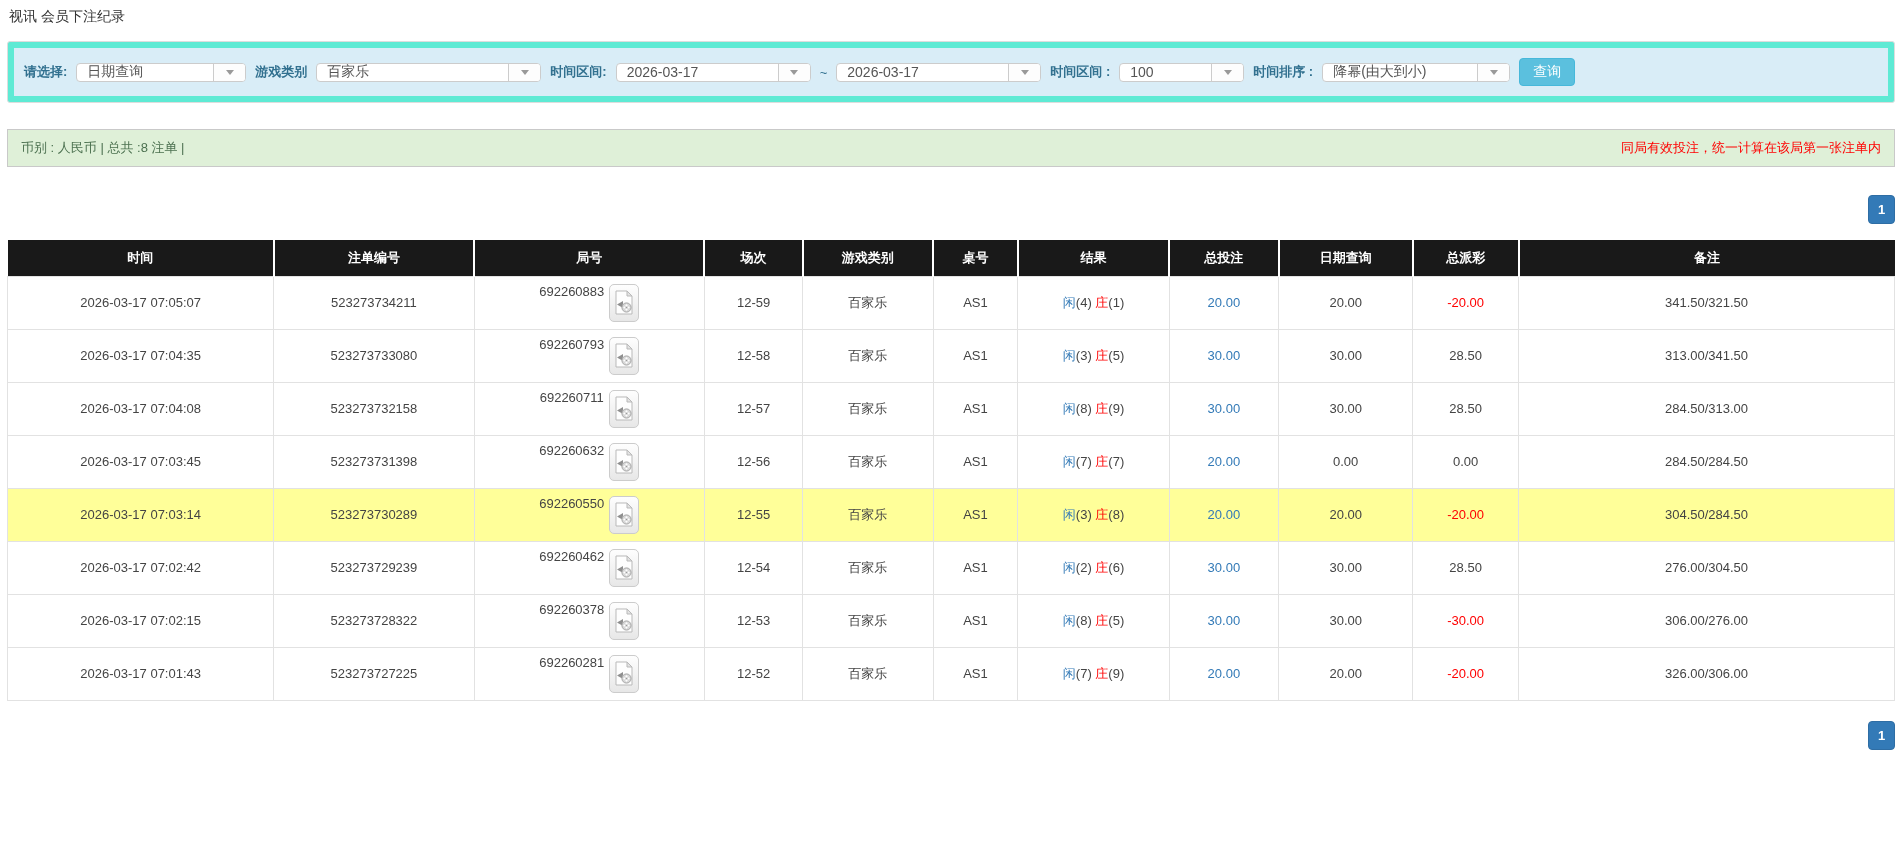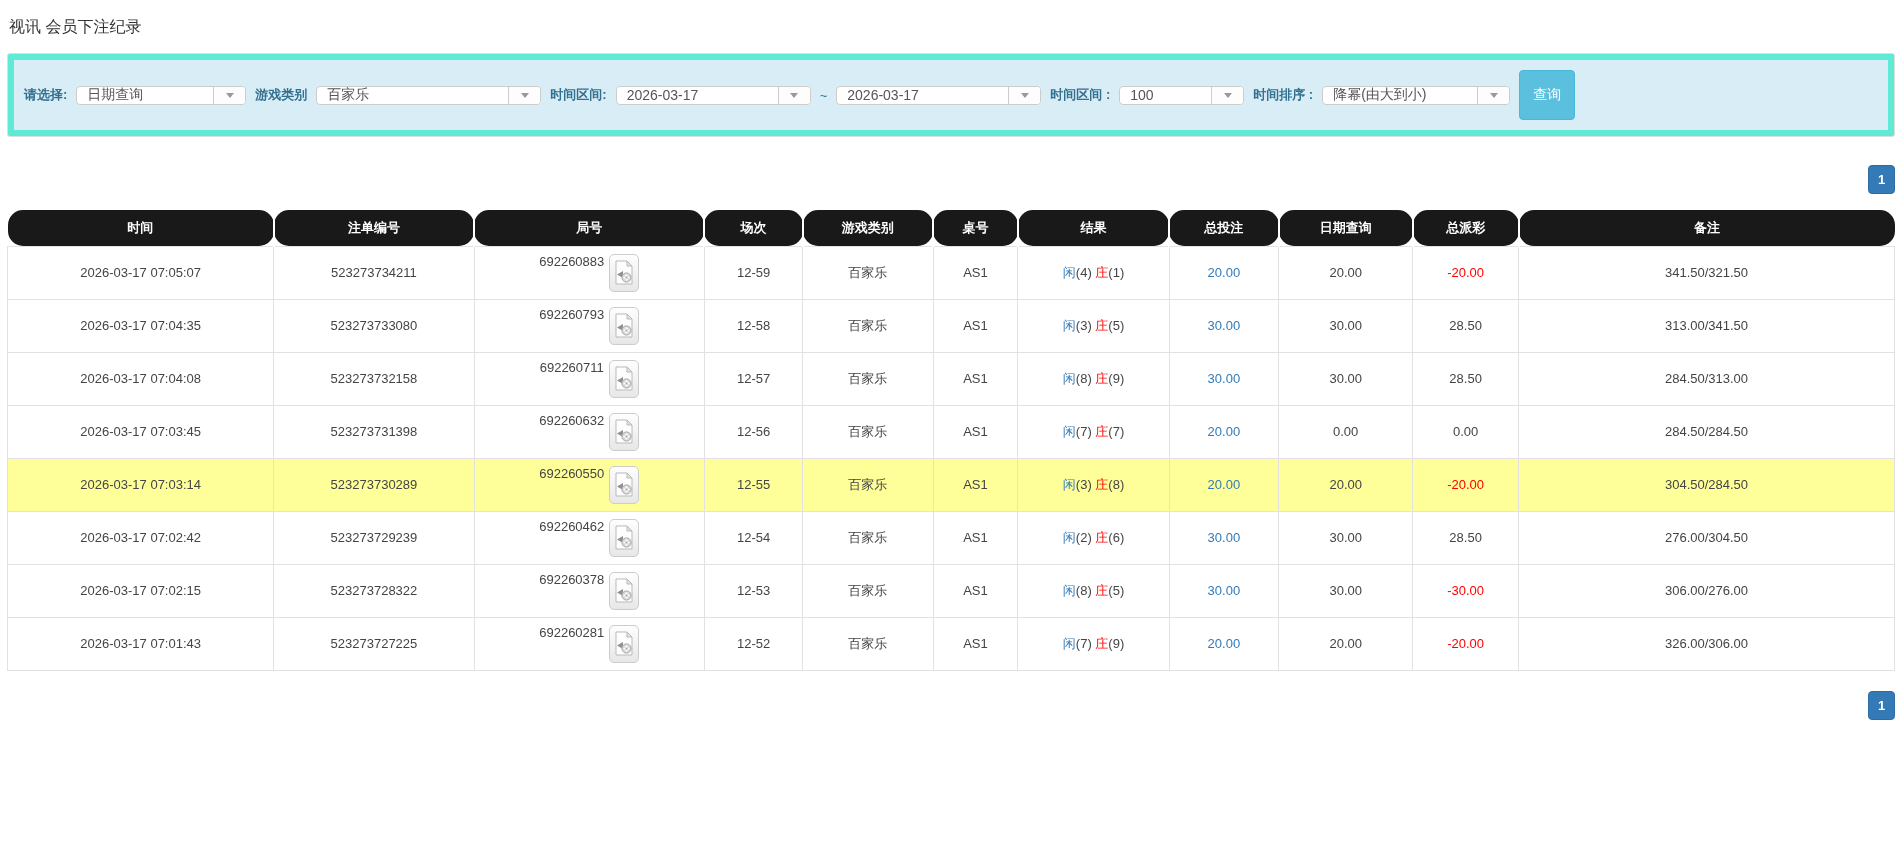--- a/index.html
+++ b/index.html
@@ -1,57 +1,57 @@
 <!DOCTYPE html>
 <html><head>
 <meta charset="utf-8">
 <style>
   * { margin:0; padding:0; box-sizing:border-box; }
   html,body { width:1902px; height:843px; overflow:hidden; background:#fff;
               font-family:"Liberation Sans", sans-serif; }
   .content { padding:8px 7px 0 7px; }
 
-  .page-title { font-size:16px; font-weight:500; color:#333; margin:9px 0 15px 2px; }
+  .page-title { font-size:14px; font-weight:500; color:#333; margin:0 0 15px 2px; }
 
   
   .filter-panel { border:1px solid #ddd; border-radius:3px; padding:6px; background:#5eead4; }
   .filter-bar { background:#d9edf7; padding:10px; display:flex; align-items:center; gap:9px; }
   .flabel { color:#31708f; font-weight:bold; font-size:13px; white-space:nowrap; }
   .tilde  { color:#31708f; font-size:13px; }
   .combo { background:#fff; border:1px solid #ccc; border-radius:4px; height:19px;
            display:flex; align-items:center; overflow:hidden; cursor:pointer; }
   .combo .val { flex:1; padding:0 10px; font-size:14px; color:#555; white-space:nowrap;
                 overflow:hidden; text-align:left; }
   .combo .dd  { width:32px; align-self:stretch; border-left:1px solid #ccc; background:#fdfdfd;
                 display:flex; align-items:center; justify-content:center; }
   .caret { width:0; height:0; border-left:4px solid transparent; border-right:4px solid transparent;
            border-top:5px solid #999; }
   .w170{width:170px}.w225{width:225px}.w195{width:195px}.w205{width:205px}.w125{width:125px}.w188{width:188px}
-  .search-btn { height:50px; padding:0 13px; background:#5bc0de; border:1px solid #46b8da;
+  .search-btn { height:28px; padding:0 13px; background:#5bc0de; border:1px solid #46b8da;
                 border-radius:4px; color:#fff; font-size:14px; cursor:pointer; }
 
   
   .info-bar { margin-top:26px; background:#dff0d8; border:1px solid #c9c9c9; height:38px;
               display:flex; align-items:center; justify-content:space-between; padding:0 13px; }
   .info-left  { color:#4c7150; font-size:13px; }
   .info-right { color:#f00; font-size:13px; }
 
   
   .pagination-row { display:flex; justify-content:flex-end; }
   .pagination-top { margin-top:28px; }
   .pagination-bottom { margin-top:20px; }
   .page-btn { min-width:27px; height:29px; padding:0 8px; background:#337ab7; border:1px solid #2e6da4;
               border-radius:4px; color:#fff; font-size:13px; font-weight:bold;
               display:flex; align-items:center; justify-content:center; cursor:pointer; }
 
   
   .table-wrap { margin-top:16px; }
   table { width:100%; border-collapse:collapse; table-layout:fixed; }
   thead th { background:#191919; color:#fff; font-size:13px; font-weight:bold; height:36px;
-             text-align:center; border-right:2px solid #fff;border-radius:15px; }
+             text-align:center; border-right:2px solid #fff; }
   thead th:last-child { border-right:none; }
   tbody td { height:53px; text-align:center; font-size:13px; color:#444;
              border:1px solid #e2e2e2; background:#fff; }
   tr.highlight td { background:#ffff99; }
   .sumrow td { background:#9c9c9c; color:#fff; height:34px; font-size:13px; text-align:center;
                border-right:2px solid #fff; border-top:3px solid #fff; }
   .sumrow td:last-child { border-right:none; }
   .blue { color:#337ab7; } .red { color:#f00; }
   .total-bet-link { cursor:pointer; }
   .round-cell-inner { display:flex; align-items:flex-start; justify-content:center; gap:5px; }
@@ -112,20 +112,24 @@
         <span class="val">降幂(由大到小)</span>
         <span class="dd">
             <span class="caret"></span>
           </span>
       </div>
 
       <button class="search-btn">查询</button>
     </div>
   </div>
 
+  <div class="info-bar">
+    <span class="info-left">币别 : 人民币 | 总共 :8 注单 |</span>
+    <span class="info-right">同局有效投注，统一计算在该局第一张注单内</span>
+  </div>
 
   <div class="pagination-row pagination-top">
     <div class="page-btn">1</div>
   </div>
 
   <div class="table-wrap">
     <table>
       <colgroup id="bets-cols">
           <col style="width: 14.1%;">
           <col style="width: 10.6%;">

